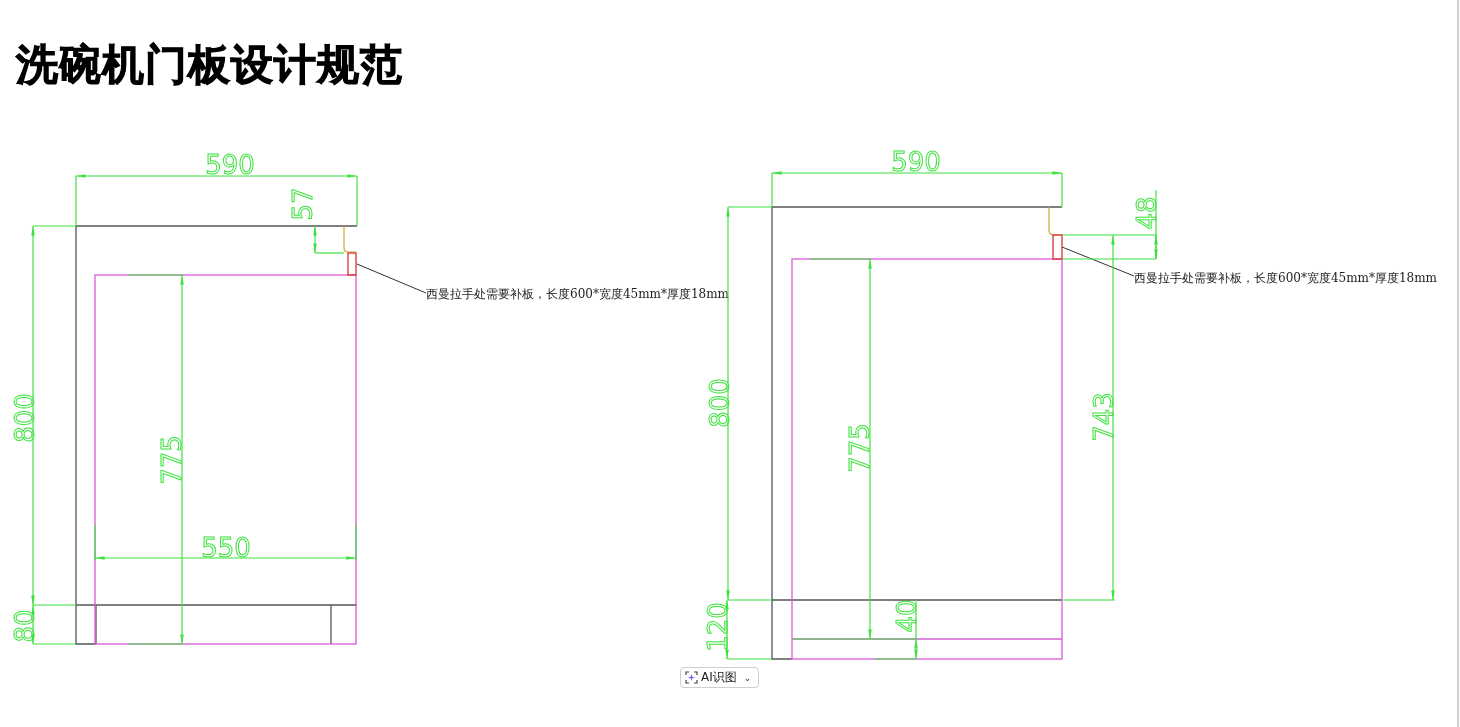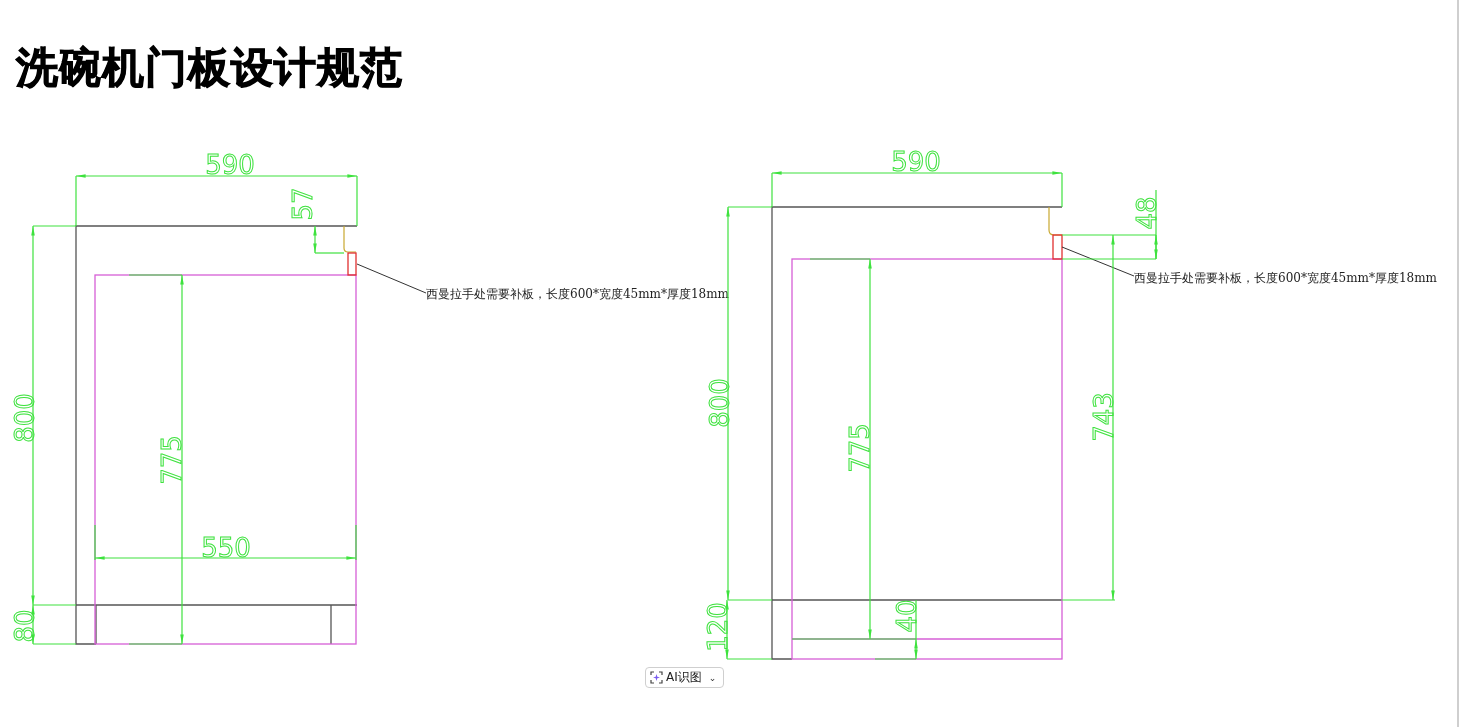--- a/index.html
+++ b/index.html
@@ -3,40 +3,40 @@
 <meta charset="utf-8">
 <style>
   html, body { margin: 0; padding: 0; }
   body {
     width: 1460px; height: 727px; overflow: hidden; position: relative;
     background: #ffffff;
     font-family: "DejaVu Sans", sans-serif;
   }
   .page-title {
     position: absolute; left: 16px; top: 40px;
-    font-family: Liberation Sans, sans-serif;
+    font-family: Liberation Mono, monospace;
     font-weight: bold; font-size: 42px; line-height: 56px;
     color: #000000; letter-spacing: 1px;
     -webkit-text-stroke: 1px #000;
   }
   svg.drawing { position: absolute; left: 0; top: 0; }
   .dim-text {
     font-family: "DejaVu Sans", sans-serif;
     font-size: 26px; fill: none; stroke: #3ee23e; stroke-width: 1;
   }
   .note-text {
     font-family: "DejaVu Serif", serif;
     font-size: 12px; fill: #222222;
   }
   .scrollbar {
     position: absolute; right: 1px; top: 0; width: 2px; height: 727px;
     background: #cfcfcf;
   }
   .ai-btn {
-    position: absolute; left: 645px; top: 667px; width: 79px; height: 21px;
+    position: absolute; left: 680px; top: 667px; width: 79px; height: 21px;
     border: 1px solid #cfcfcf; border-radius: 4px; background: #fff;
     box-sizing: border-box; display: flex; align-items: center;
     padding-left: 4px; gap: 3px; font-size: 12px; color: #222;
     font-family: "DejaVu Sans", sans-serif;
   }
   .ai-icon {
     width: 13px; height: 13px; display: inline-block; position: relative;
   }
   .ai-chev { font-size: 9px; margin-left: 4px; color: #333; }
 </style>

